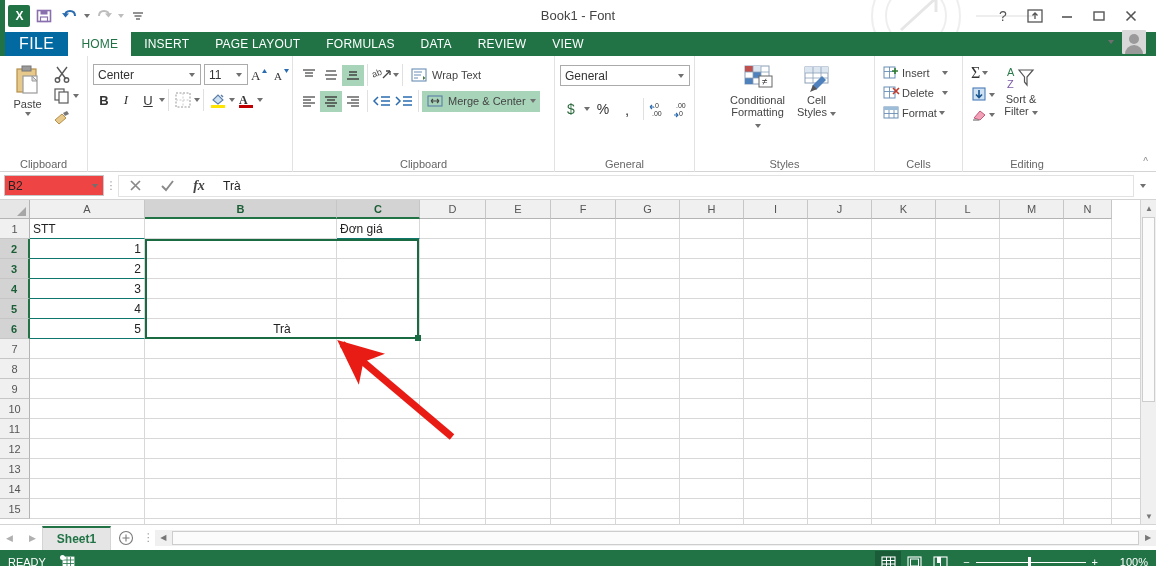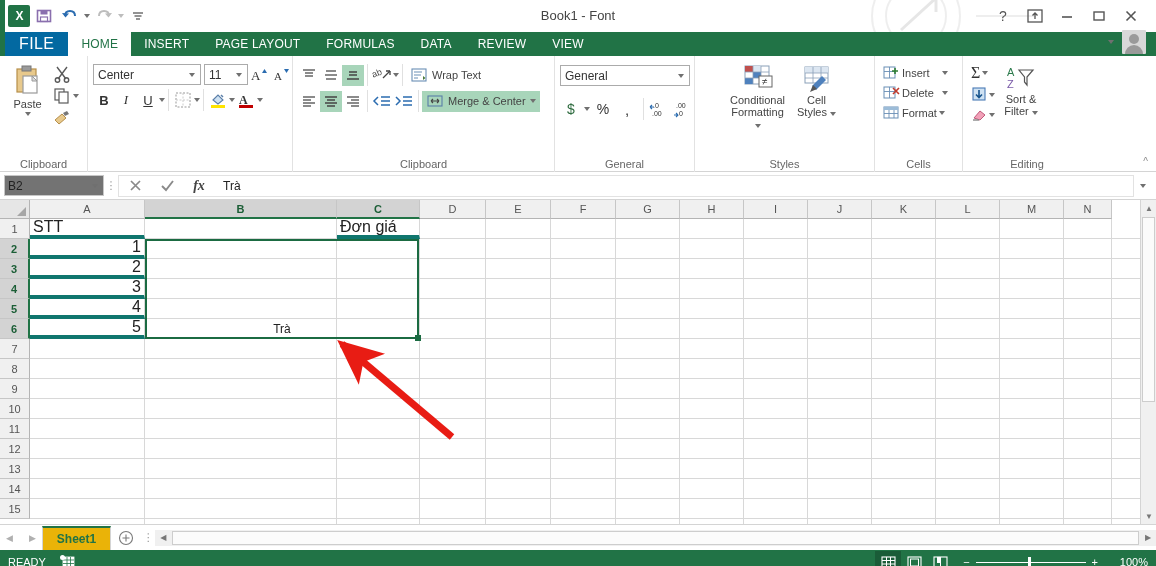--- a/index.html
+++ b/index.html
@@ -57,21 +57,21 @@
   .combo { border:1px solid #ababab; height:21px; display:flex; align-items:center;
      padding:0 2px 0 4px; background:#fff; font-size:12px; color:#333;}
   .combo .caret{margin-left:auto; margin-right:3px;}
   .sq { width:22px; height:21px; display:flex; align-items:center; justify-content:center; }
   .sq.on { background:#a8d5ba; }
   .sq.sel { background:#a8d5ba; }
   .wide { display:flex; align-items:center; gap:4px; height:21px; padding:0 4px; font-size:11px;}
   .wide.on { background:#a8d5ba; }
   
   .fbar { height:28px; display:flex; align-items:center; background:#fff; border-bottom:1px solid #d4d4d4; padding:0 4px;}
-  .namebox { width:100px; height:21px; border:1px solid #c7c7c7; background:#737373;
+  .namebox { width:100px; height:21px; border:1px solid #c7c7c7; background:#ef4444;
      display:flex; align-items:center; padding:0 3px; font-size:12px; color:#222;}
   .namebox .caret{margin-left:auto;}
   .vdots { width:14px; text-align:center; color:#999; font-size:11px; letter-spacing:0;}
   .fb-btns { display:flex; align-items:center; gap:0; border:1px solid #e2e2e2; border-right:0; height:22px;}
   .fb-btn { width:32px; height:21px; display:flex; align-items:center; justify-content:center;}
   .fb-input { flex:1; height:22px; border:1px solid #e2e2e2; border-left:0; display:flex; align-items:center;
      padding-left:8px; font-size:12px; color:#222; background:#fff;}
   .fb-drop { width:18px; height:22px; display:flex; align-items:center; justify-content:center; }
   
   .sheet { position:relative; height:324px; background:#fff; overflow:hidden; }
@@ -81,39 +81,39 @@
   .corner::after{content:"";position:absolute;right:3px;bottom:2px;border-left:9px solid transparent;
      border-bottom:9px solid #a6a6a6;}
   .ch { height:19px; background:#f0f0f0; border-right:1px solid #c6c6c6; border-bottom:1px solid #b4b4b4;
      display:flex; align-items:center; justify-content:center; font-size:11px; color:#555;}
   .ch.sel { background:#d3d3d3; color:#1b5e36; font-weight:bold; border-bottom:2px solid #217346;}
   .rowhdr { position:absolute; left:0; top:19px; width:30px; }
   .rh { width:30px; background:#f0f0f0; border-right:1px solid #b4b4b4; border-bottom:1px solid #c6c6c6;
      display:flex; align-items:center; justify-content:center; font-size:11px; color:#555;}
   .rh.sel { background:#d3d3d3; color:#1b5e36; font-weight:bold; border-right:2px solid #217346;}
   .cells { position:absolute; left:30px; top:19px; right:0; bottom:0; }
-  .gcell { position:absolute; border-right:1px solid #d8d8d8; border-bottom:4px solid #0f766e;
-     font-size:16px; color:#222; display:flex; align-items:center; padding:0 3px; overflow:hidden; white-space:nowrap;}
+  .gcell { position:absolute; border-right:1px solid #d8d8d8; border-bottom:1px solid #0f766e;
+     font-size:12px; color:#222; display:flex; align-items:center; padding:0 3px; overflow:hidden; white-space:nowrap;}
   .gcell.num { justify-content:flex-end; }
   .selbox { position:absolute; border:2px solid #1b6b42; background:transparent; z-index:5;
      display:flex; align-items:flex-end; justify-content:center; font-size:12px; color:#222;
      padding-bottom:1px;}
   .selhandle { position:absolute; width:6px; height:6px; background:#1b6b42; right:-4px; bottom:-4px;}
   
   .vsb { position:absolute; right:0; top:0; width:16px; bottom:0; background:#f0f0f0; border-left:1px solid #d4d4d4;}
   .sbbtn { width:16px; height:16px; display:flex; align-items:center; justify-content:center; color:#777; font-size:8px;
      background:#f0f0f0;}
   .vthumb { position:absolute; left:1px; right:1px; background:#fbfbfb; border:1px solid #cdcdcd;}
   .hsb { height:16px; background:#f0f0f0; flex:1; position:relative; border:0;}
   .hthumb { position:absolute; top:1px; bottom:1px; background:#fbfbfb; border:1px solid #cdcdcd;}
   
   .tabstrip { height:26px; display:flex; align-items:center; background:#fff; border-top:1px solid #d4d4d4;}
   .navbtns { display:flex; align-items:center; padding:0 6px; gap:16px; color:#b0b0b0; font-size:9px;}
   .stab { height:24px; padding:0 14px; display:flex; align-items:center; font-size:12px;
-     color:#217346; font-weight:bold; background:#eab308; border:1px solid #d4d4d4; border-bottom:none;
+     color:#217346; font-weight:bold; background:#e5e5e5; border:1px solid #d4d4d4; border-bottom:none;
      border-top:2px solid #217346; }
   .addsheet { width:30px; display:flex; align-items:center; justify-content:center; color:#7a7a7a; font-size:14px;}
   .hsb-wrap { display:flex; align-items:center; flex:1; }
   
   .status { height:24px; background:#217346; color:#fff; display:flex; align-items:center;
      font-size:11px; padding:0 8px; }
   .st-left { display:flex; align-items:center; gap:14px; }
   .st-right { margin-left:auto; display:flex; align-items:center; gap:0; }
   .vbtn { width:26px; height:22px; display:flex; align-items:center; justify-content:center;}
   .vbtn.on { background:#1a5c38; }

